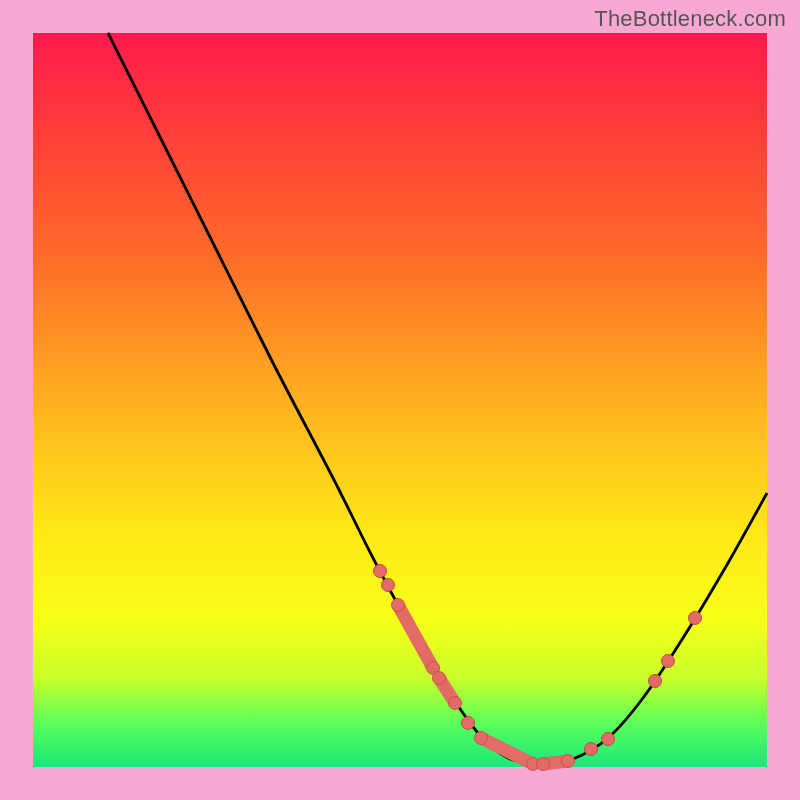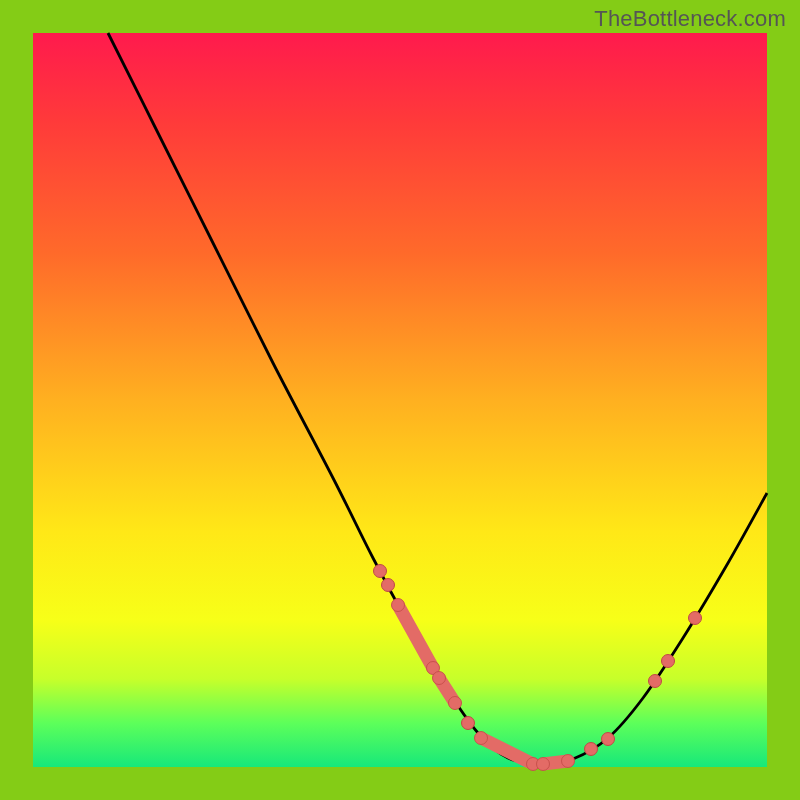--- a/index.html
+++ b/index.html
@@ -10,21 +10,21 @@
     background: #000;
     overflow: hidden;
     font-family: Arial, Helvetica, sans-serif;
   }
   .frame {
     position: absolute;
     left: 0;
     top: 0;
     width: 800px;
     height: 800px;
-    background: #84cc16;
+    background: #f9a8d4;
   }
   .plot-area {
     position: absolute;
     left: 33px;
     top: 33px;
     width: 734px;
     height: 734px;
     
     background: linear-gradient(
       to bottom,

